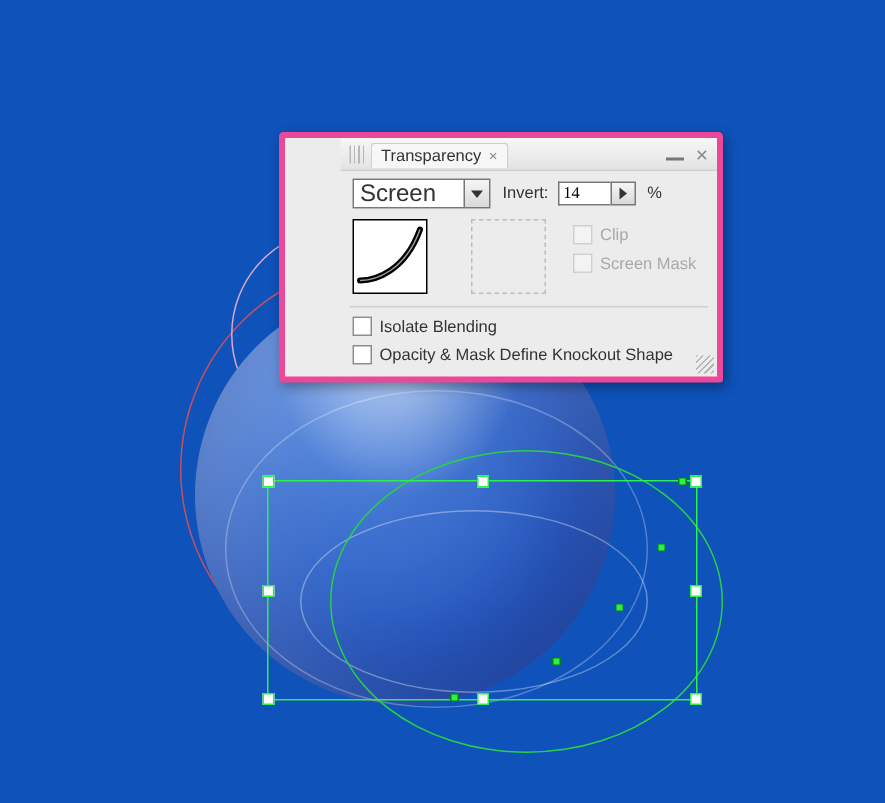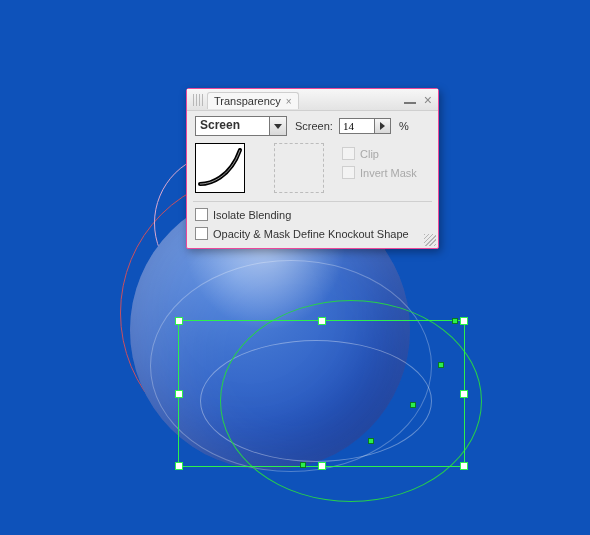--- a/index.html
+++ b/index.html
@@ -19,35 +19,35 @@
   
   .sel{position:absolute;left:178px;top:320px;width:285px;height:145px;border:1px solid #2cf04c;}
   .hdl{position:absolute;width:6px;height:6px;background:#fff;border:1px solid #2cf04c;}
   .hdl.tl{left:-4px;top:-4px}.hdl.tr{right:-4px;top:-4px}.hdl.bl{left:-4px;bottom:-4px}.hdl.br{right:-4px;bottom:-4px}
   .hdl.tm{left:50%;margin-left:-4px;top:-4px}.hdl.bm{left:50%;margin-left:-4px;bottom:-4px}
   .hdl.ml{left:-4px;top:50%;margin-top:-4px}.hdl.mr{right:-4px;top:50%;margin-top:-4px}
   .bez{position:absolute;width:4px;height:4px;background:#2cf04c;border:1px solid #0a7a20;}
   .b1{left:452px;top:318px}.b2{left:438px;top:362px}.b3{left:410px;top:402px}.b4{left:368px;top:438px}.b5{left:300px;top:462px}
 
   
-  .panel{position:absolute;left:186px;top:88px;width:251px;background:#ececec;border:1px solid #ec4899;border-radius:3px 3px 2px 2px;
-    box-shadow:2px 3px 8px rgba(0,0,0,.35);}
+  .panel{position:absolute;left:186px;top:88px;width:251px;background:#ececec;border:4px solid #ec4899;border-radius:3px 3px 2px 2px;
+    box-shadow:2px 3px 8px rgba(0,0,0,.35);padding-left:37px;}
   .panel .titlebar{display:flex;align-items:center;height:21px;padding:0 4px 0 6px;
     background:linear-gradient(#f7f7f7,#e3e3e3);border-bottom:1px solid #cfcfcf;}
   .grip{width:10px;height:12px;margin-right:4px;display:inline-block;
     background:repeating-linear-gradient(90deg,#b8b8b8 0 1px,transparent 1px 3px);} 
   .tab{display:inline-flex;align-items:center;gap:5px;padding:2px 6px;background:#f7f7f7;border:1px solid #cfcfcf;border-bottom:none;border-radius:3px 3px 0 0;margin-top:2px;}
   .tab .x{color:#888;font-size:10px;cursor:pointer;}
   .tbar-r{margin-left:auto;display:flex;align-items:center;gap:8px;padding-right:2px;}
   .minbtn{width:12px;height:2px;background:#777;margin-top:6px;cursor:pointer;}
   .closebtn{font-size:14px;line-height:12px;color:#888;cursor:pointer;}
   .row{display:flex;align-items:center;padding:5px 8px 3px 8px;gap:6px;}
   .row2{display:flex;align-items:flex-start;padding:4px 8px 6px 8px;gap:14px;}
   .select{display:inline-flex;align-items:stretch;width:90px;height:18px;border:1px solid #777;background:#fff;}
-  .select .selval{flex:1;padding:1px 4px;font-size:12px;font-weight:bold;}
+  .select .selval{flex:1;padding:1px 4px;font-size:16px;}
   .select .selbtn{width:16px;border-left:1px solid #777;background:linear-gradient(#f6f6f6,#d9d9d9);display:flex;align-items:center;justify-content:center;}
   .tri{width:0;height:0;border-left:4px solid transparent;border-right:4px solid transparent;border-top:5px solid #333;}
   .tri-r{width:0;height:0;border-top:4px solid transparent;border-bottom:4px solid transparent;border-left:5px solid #333;}
   .lblOpacity{margin-left:2px;}
   .numfield{display:inline-flex;align-items:stretch;height:16px;}
   .numfield input{width:28px;border:1px solid #777;border-right:none;font:11px Tahoma;padding:1px 3px;text-align:left;}
   .numfield .spin{width:15px;border:1px solid #777;background:linear-gradient(#f6f6f6,#d9d9d9);display:flex;align-items:center;justify-content:center;}
   .pct{margin-left:2px;}
   .thumb-group{display:flex;align-items:center;gap:10px;}
   .thumb{width:48px;height:48px;border:1px solid #000;background:#fff;position:relative;overflow:hidden;}
@@ -108,21 +108,21 @@
       </span>
     </div>
 
     <div class="row">
       <span class="select">
         <span class="selval">Screen</span>
         <span class="selbtn">
             <span class="tri"></span>
           </span>
       </span>
-      <span class="lblOpacity">Screen:</span>
+      <span class="lblOpacity">Invert:</span>
       <span class="numfield">
         <input type="text" value="14" style="">
         <span class="spin">
             <span class="tri-r"></span>
           </span>
       </span>
       <span class="pct">%</span>
     </div>
 
     <div class="row2">
@@ -136,21 +136,21 @@
         <span class="link"></span>
         <div class="maskthumb"></div>
       </div>
       <div class="sideopts">
         <label class="chk">
           <span class="box disabled"></span>
           <span>Clip</span>
         </label>
         <label class="chk">
           <span class="box disabled"></span>
-          <span>Invert Mask</span>
+          <span>Screen Mask</span>
         </label>
       </div>
     </div>
 
     <div class="sep"></div>
 
     <div class="row3">
       <label class="chk enabled">
         <span class="box"></span>
         <span>Isolate Blending</span>

